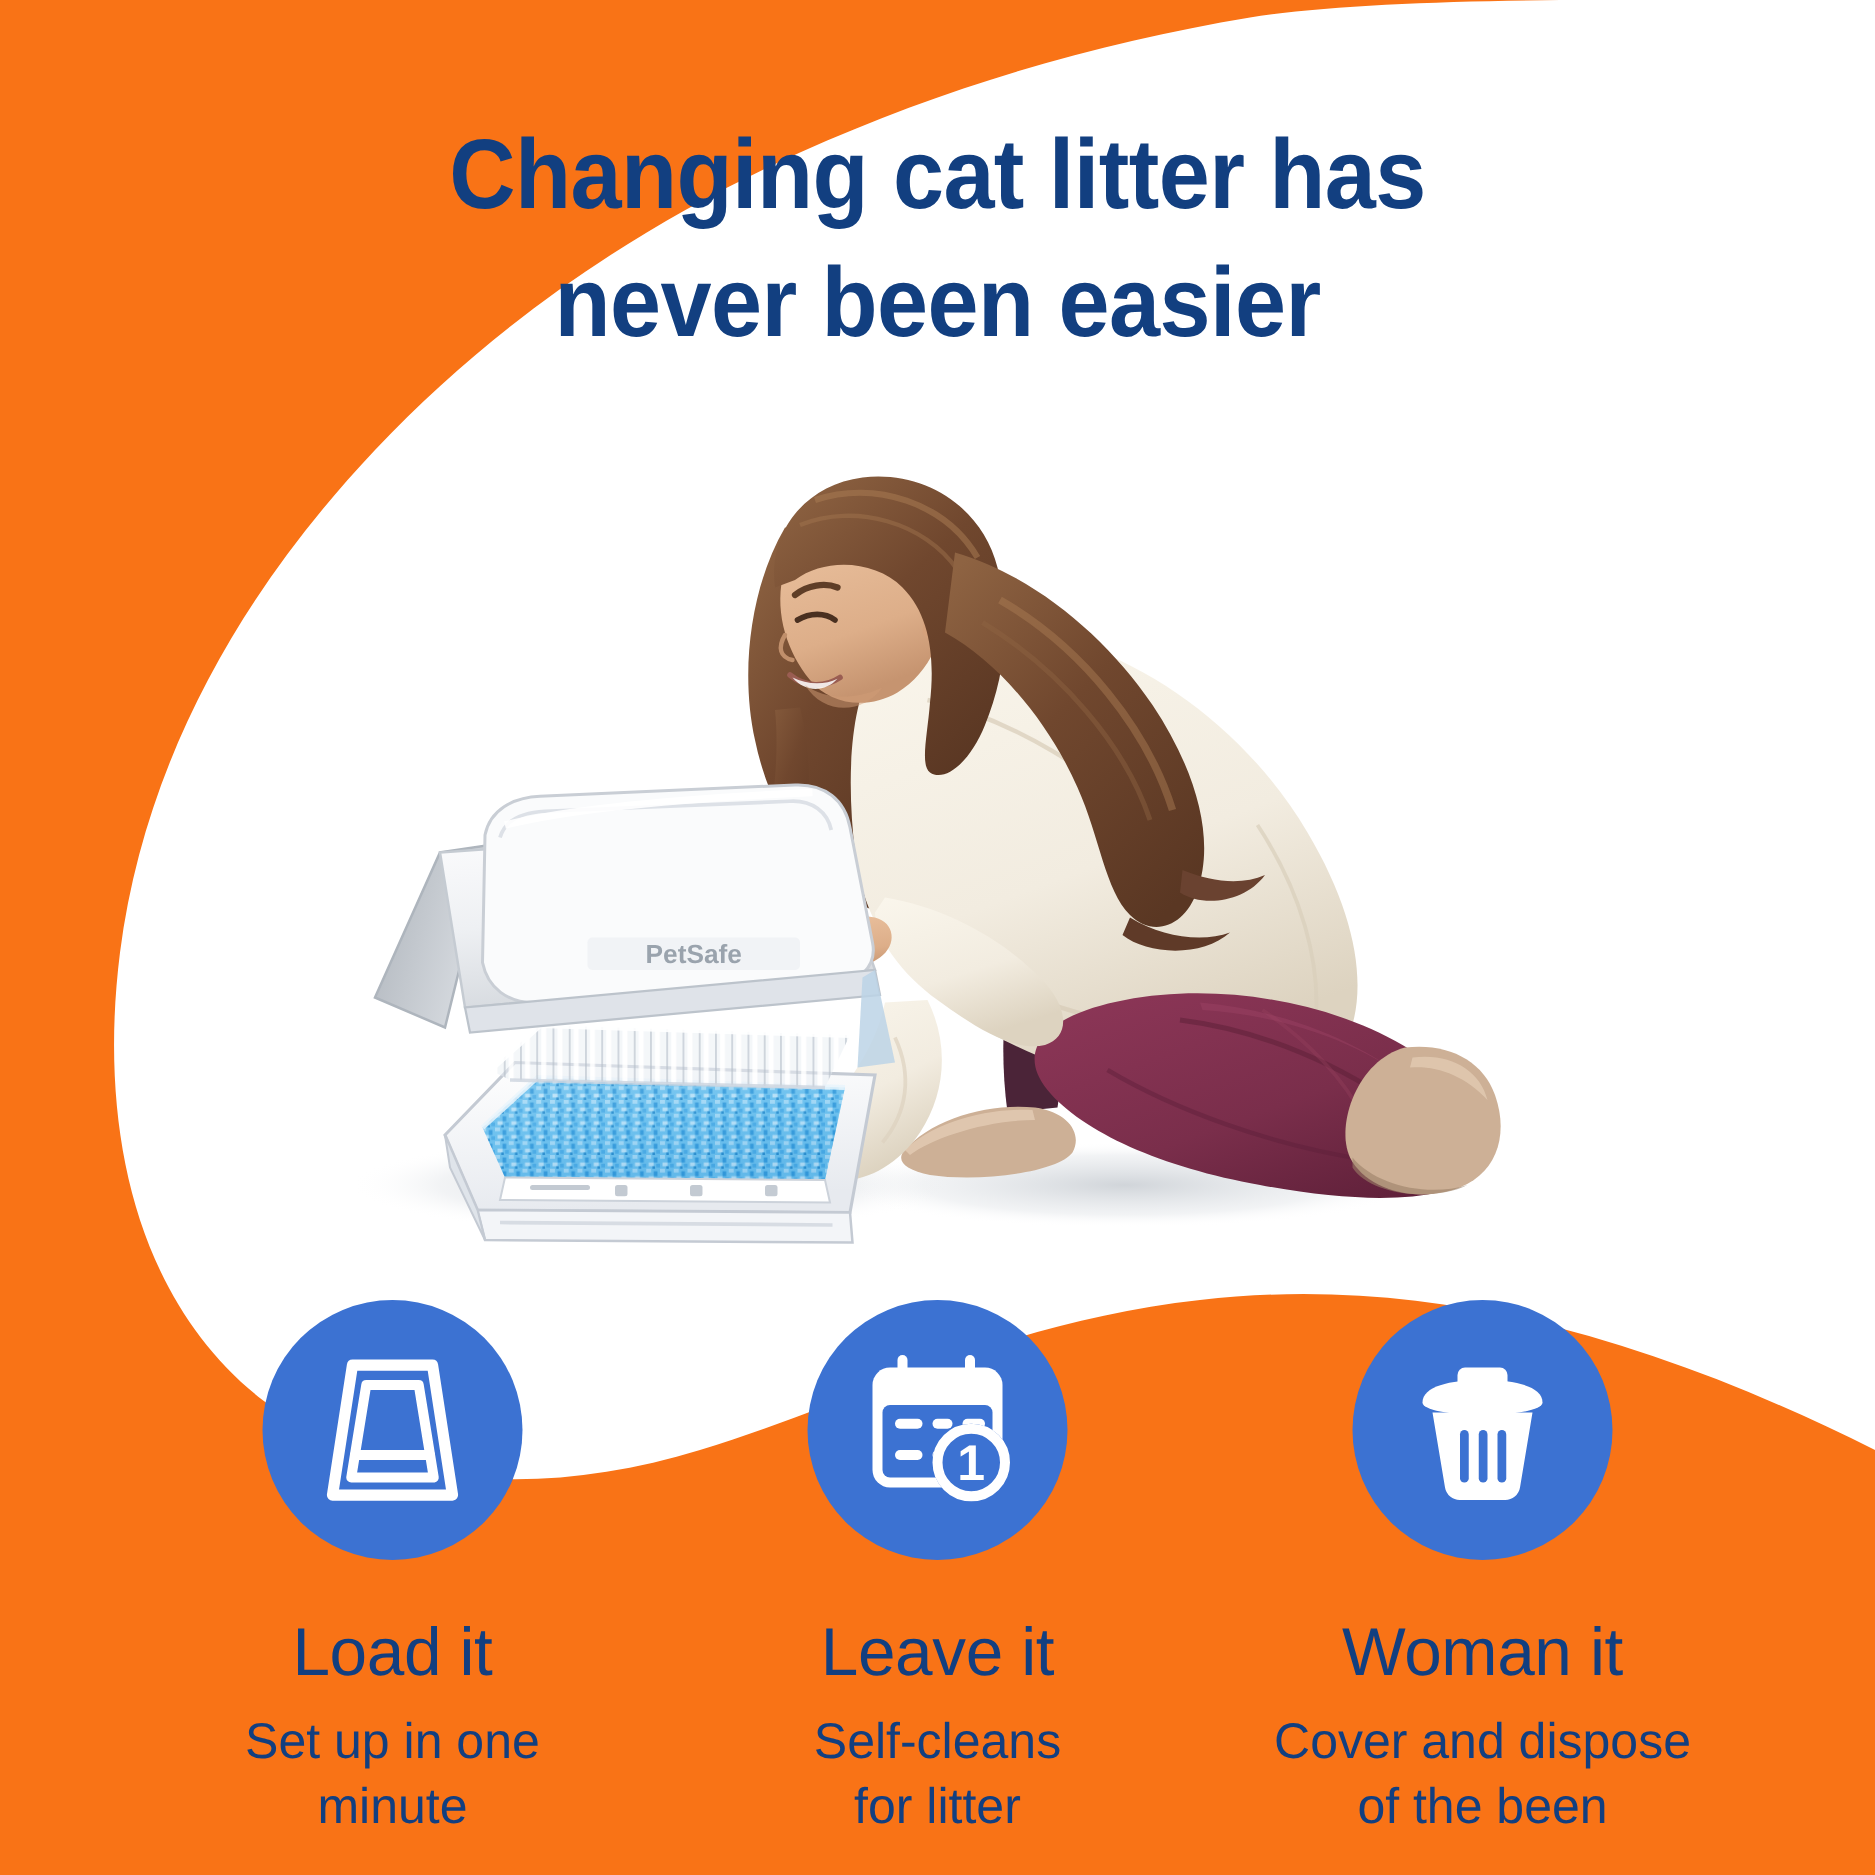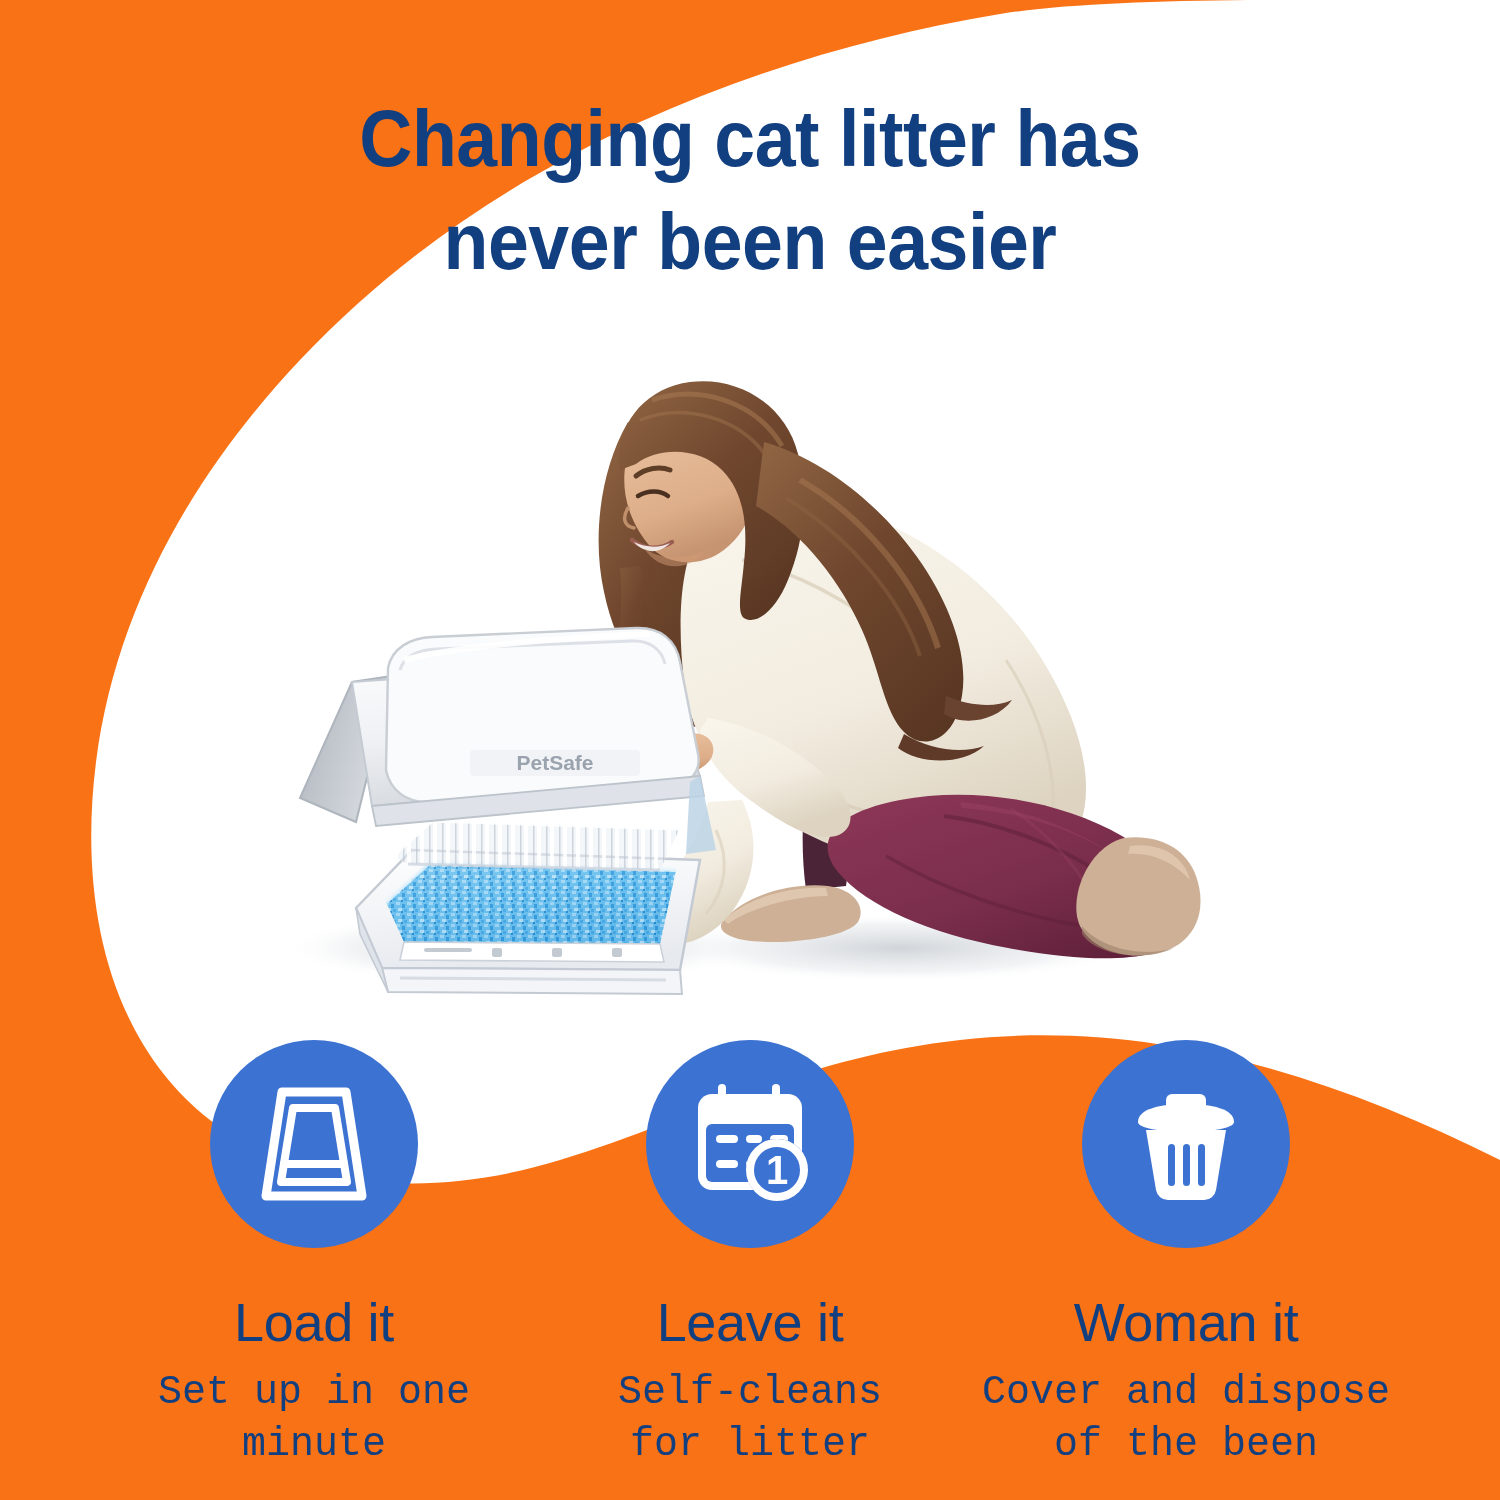--- a/index.html
+++ b/index.html
@@ -82,21 +82,20 @@
     letter-spacing:-0.3px;
   }
   .feature-desc{
     margin-top:16px;
     color:#123f80;
     font-weight:normal;
     font-size:40px;
     line-height:1.30;
     max-width:430px;
     white-space:pre-line;
-    font-family:Liberation Mono, monospace;
   }
 
   
   .sr{position:absolute;width:1px;height:1px;overflow:hidden;
       clip:rect(0 0 0 0);white-space:nowrap;}
 </style>
 </head>
 <body>
 
 <div class="canvas">

